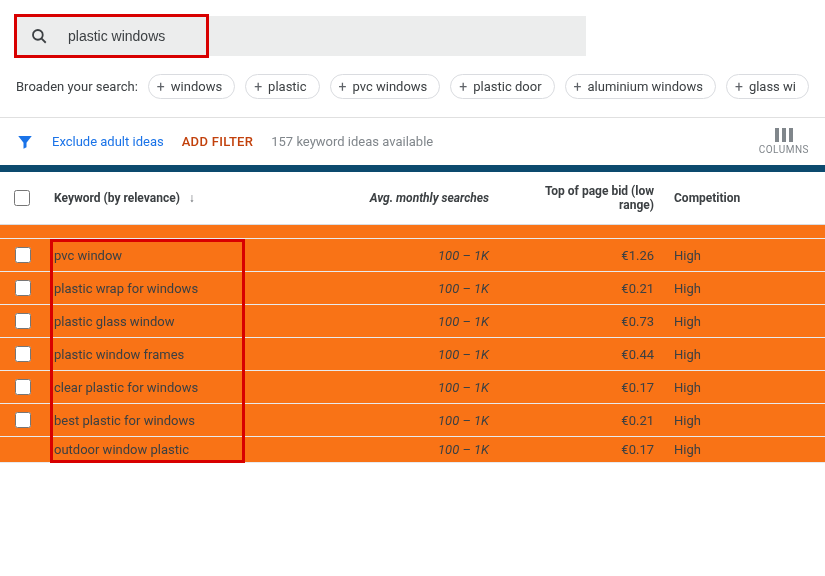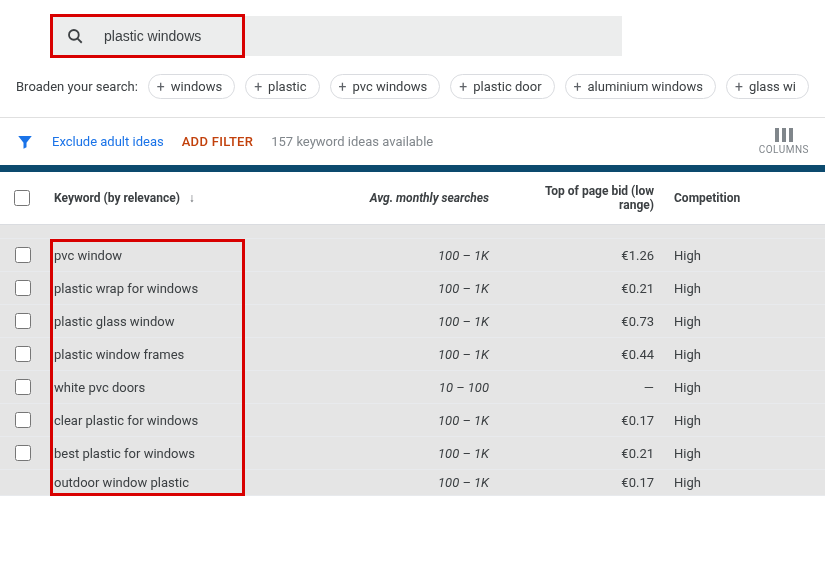--- a/index.html
+++ b/index.html
@@ -6,21 +6,20 @@
   body {
     margin: 0;
     font-family: Roboto, Arial, sans-serif;
     font-size: 13px;
     color: #3c4043;
     background: #fff;
     width: 825px;
   }
   .topbar {
     padding: 16px 16px 18px 16px;
-    margin-left: 36px;
   }
   .search-wrap {
     position: relative;
     width: 570px;
     height: 40px;
     background: #eceded;
     display: flex;
     align-items: center;
     padding: 0 14px;
   }
@@ -102,21 +101,21 @@
     height: 14px;
     background: #f5f5f5;
     border-bottom: 1px solid #e0e0e0;
     padding:0;
   }
   table.data tbody td {
     font-size: 13px;
     color: #3c4043;
     padding: 5px 10px;
     border-bottom: 1px solid #e8eaed;
-    background:#e5e5e5;
+    background:#f97316;
   }
   td.right, th.right { text-align: right; }
   .col-check { width: 44px; text-align:center; }
   .col-keyword { width: 240px; }
   .col-avg { width: 215px; font-style: italic; }
   .col-bid { width: 165px; }
   .col-comp { }
   input[type=checkbox] {
     width: 16px; height: 16px;
     cursor: pointer;
@@ -251,27 +250,20 @@
         </tr>
         <tr>
           <td class="col-check"><input type="checkbox" style=""></td>
           <td class="col-keyword">plastic window frames</td>
           <td class="col-avg right">100 – 1K</td>
           <td class="col-bid right">€0.44</td>
           <td class="col-comp">High</td>
         </tr>
         <tr>
           <td class="col-check"><input type="checkbox" style=""></td>
-          <td class="col-keyword">white pvc doors</td>
-          <td class="col-avg right">10 – 100</td>
-          <td class="col-bid right">—</td>
-          <td class="col-comp">High</td>
-        </tr>
-        <tr>
-          <td class="col-check"><input type="checkbox" style=""></td>
           <td class="col-keyword">clear plastic for windows</td>
           <td class="col-avg right">100 – 1K</td>
           <td class="col-bid right">€0.17</td>
           <td class="col-comp">High</td>
         </tr>
         <tr>
           <td class="col-check"><input type="checkbox" style=""></td>
           <td class="col-keyword">best plastic for windows</td>
           <td class="col-avg right">100 – 1K</td>
           <td class="col-bid right">€0.21</td>

